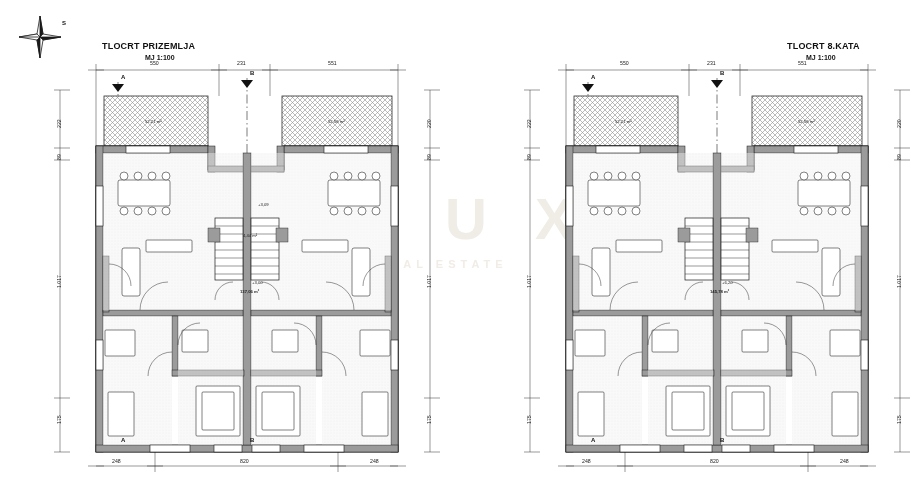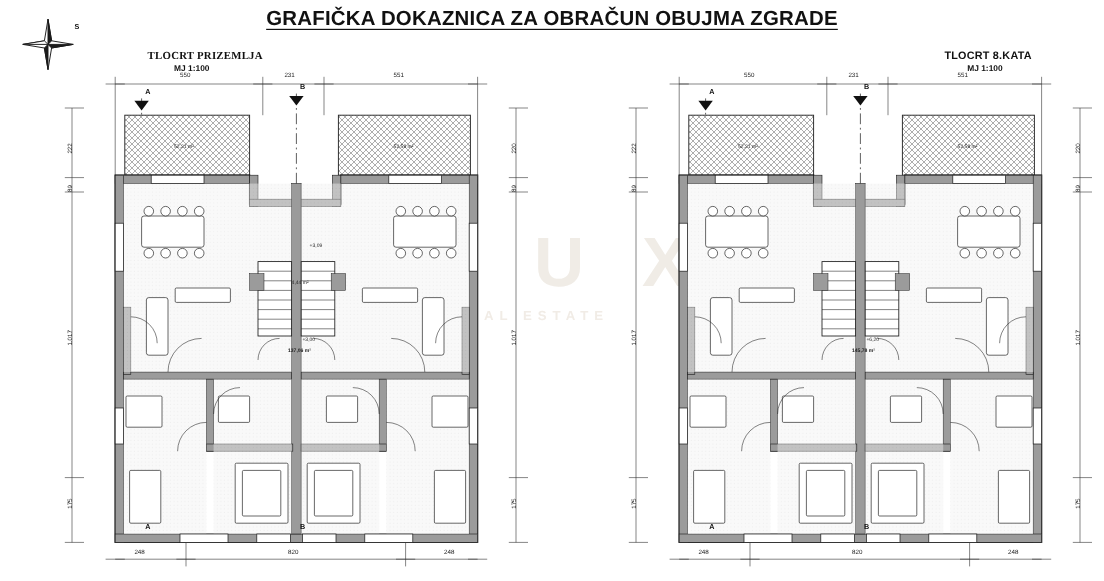--- a/index.html
+++ b/index.html
@@ -24,34 +24,33 @@
   .watermark2{position:absolute;left:378px;top:258px;font-size:11px;font-weight:bold;color:#f1ece6;letter-spacing:5px;}
 
   svg{position:absolute;left:0;top:0;}
   .compass{position:absolute;left:18px;top:12px;}
 </style>
 </head>
 <body>
 
 <div id="sheet">
 
-  <div class="ttl"><u>GRAFIČKA DOKAZNICA ZA OBRAČUN OBUJMA ZGRADE</u></div>
 
   <svg class="compass" width="48" height="52" viewBox="0 0 48 52">
     <g stroke="#1a1a1a" stroke-width="0.8" fill="none">
       <path d="M22 4 L25 22 L43 25 L25 28 L22 46 L19 28 L1 25 L19 22 Z" fill="#fff"></path>
       <path d="M22 4 L25 22 L22 25 Z" fill="#1a1a1a"></path>
       <path d="M22 46 L19 28 L22 25 Z" fill="#1a1a1a"></path>
       <path d="M43 25 L25 28 L22 25 Z" fill="#1a1a1a"></path>
       <path d="M1 25 L19 22 L22 25 Z" fill="#fff"></path>
     </g>
   </svg>
   <div class="axis-letter" style="left:62px;top:20px;font-size:6px;">S</div>
 
-  <div class="plan-title" style="left:123px;top:41px;font-family:Liberation Serif, serif;">TLOCRT PRIZEMLJA</div>
+  <div class="plan-title" style="left:102px;top:41px;">TLOCRT PRIZEMLJA</div>
   <div class="plan-sub" style="left:145px;top:54px;">MJ 1:100</div>
   <div class="plan-title" style="left:787px;top:41px;">TLOCRT 8.KATA</div>
   <div class="plan-sub" style="left:806px;top:54px;">MJ 1:100</div>
 
   <div class="watermark">D U X</div>
   <div class="watermark2">REAL ESTATE</div>
 
   <svg width="920" height="484" viewBox="0 0 920 484">
     <defs>
       <pattern id="hatchA" width="5" height="5" patternUnits="userSpaceOnUse" patternTransform="rotate(45)">

